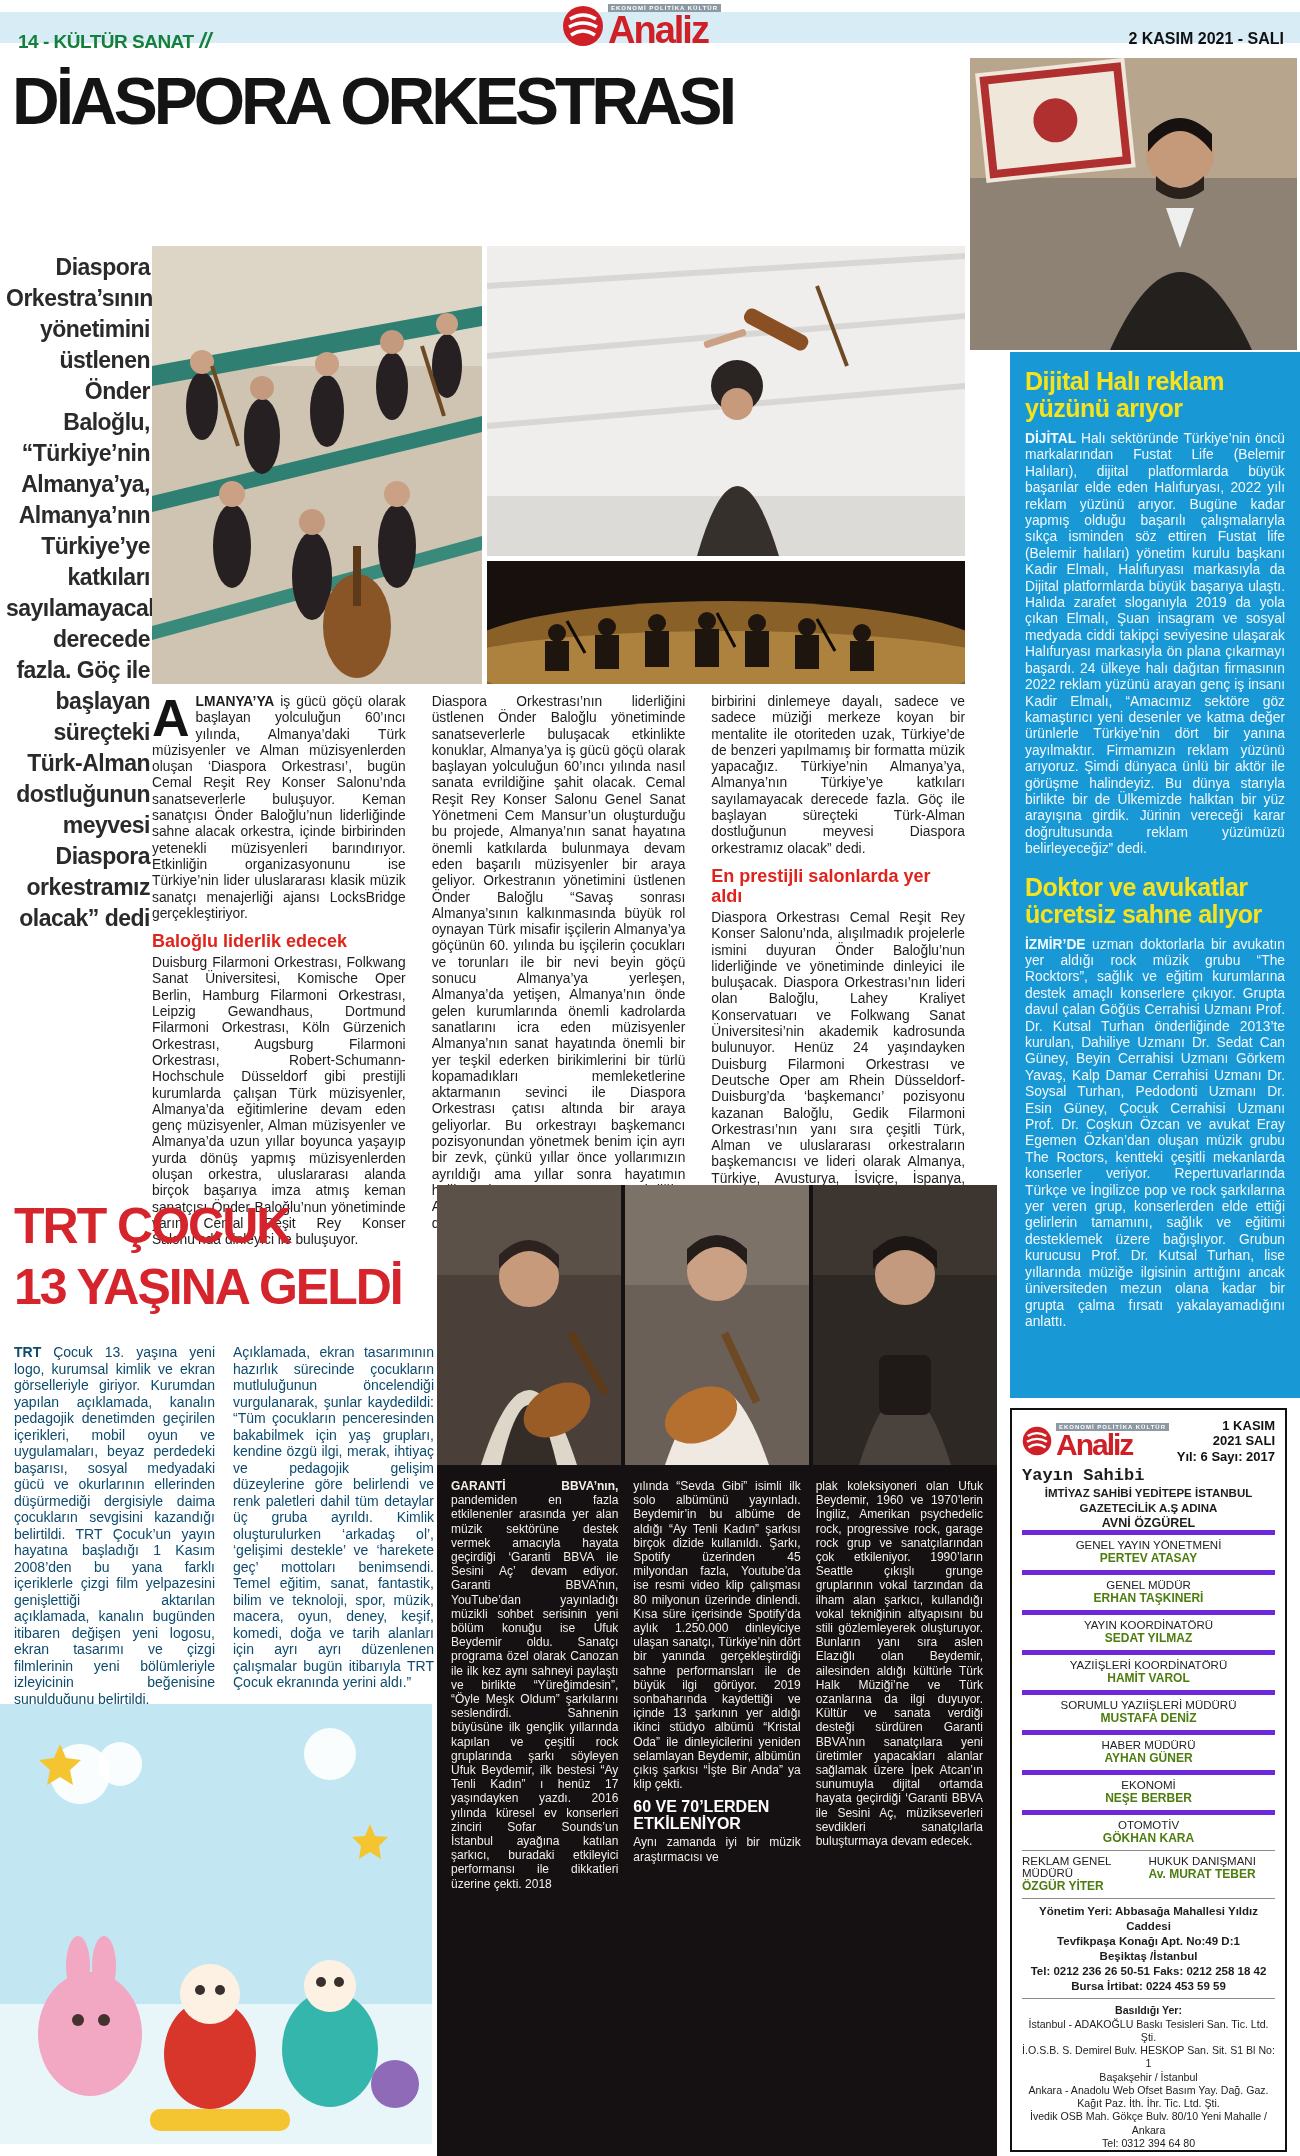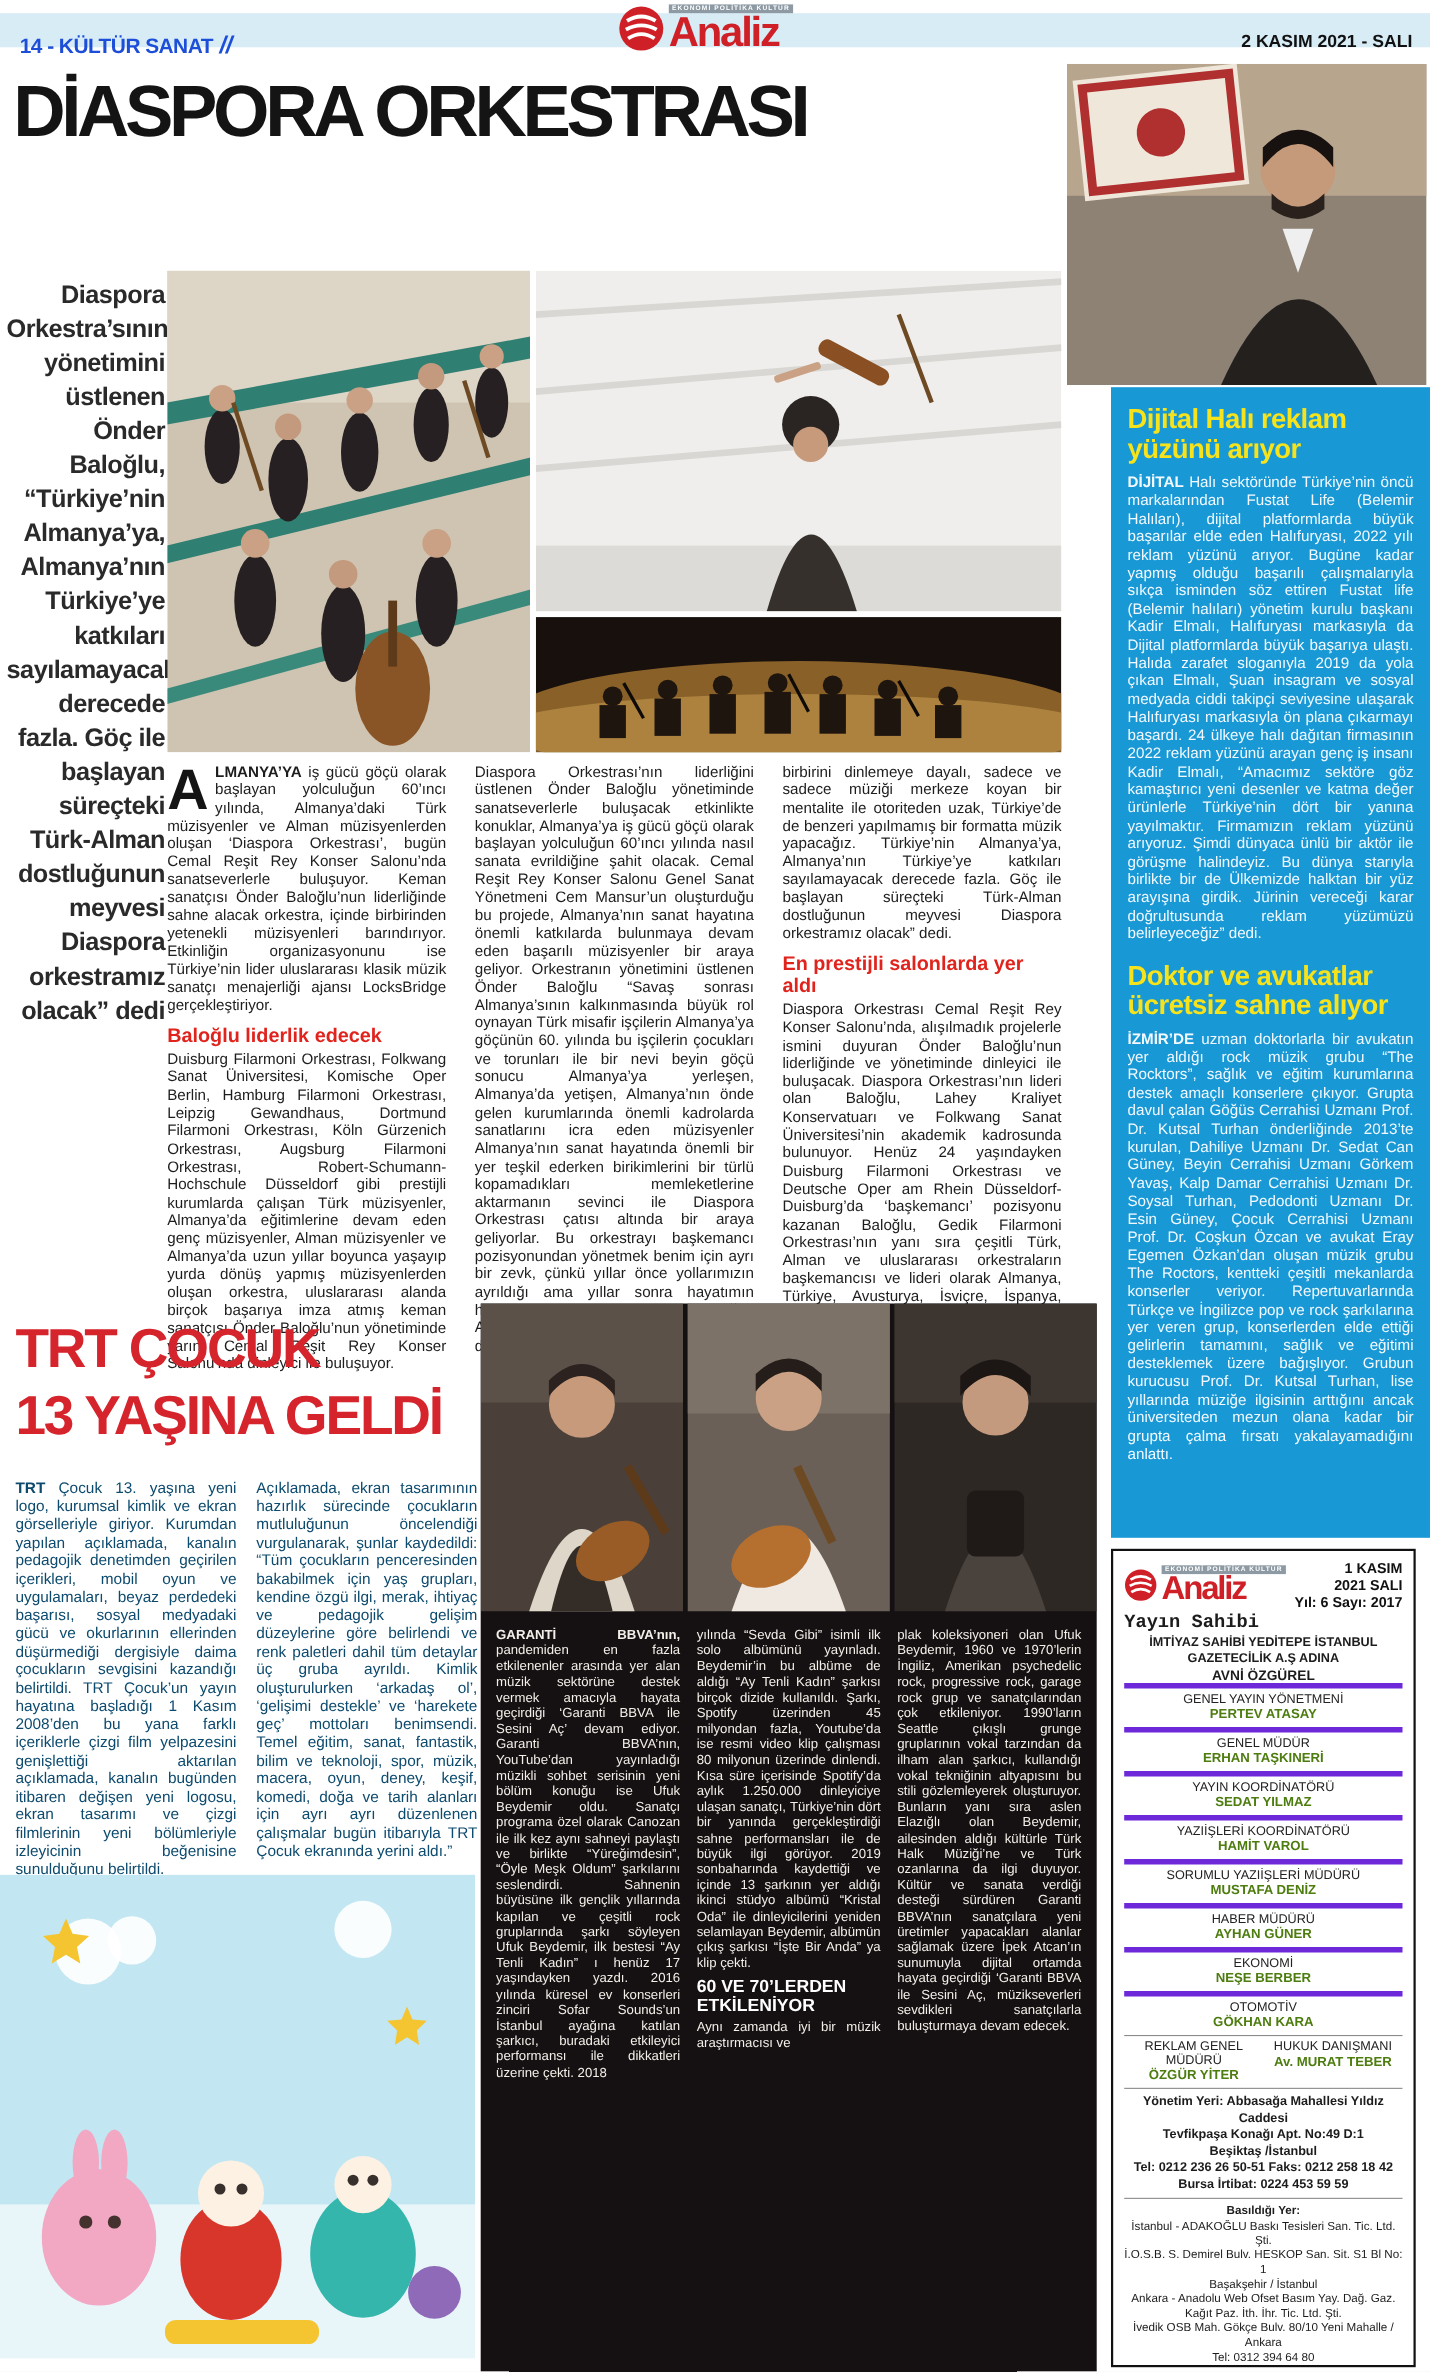--- a/index.html
+++ b/index.html
@@ -1,21 +1,21 @@
 <!DOCTYPE html>
 <html><head>
 <meta charset="utf-8">
 <style>
   * { margin:0; padding:0; box-sizing:border-box; }
   body { background:#e8e8e8; font-family:"Liberation Sans", sans-serif; }
   .page { position:relative; width:1300px; height:2156px; background:#ffffff; margin:0 auto; overflow:hidden; color:#1c1c1c; }
 
   
   .topbar { position:absolute; left:0; top:12px; width:100%; height:31px; background:#d8ecf6; }
-  .topbar-left { position:absolute; left:18px; top:16px; font-size:19px; font-weight:bold; color:#1d4ed8; letter-spacing:-0.5px; }
+  .topbar-left { position:absolute; left:18px; top:16px; font-size:19px; font-weight:bold; color:#15803d; letter-spacing:-0.5px; }
   .slashes { font-style:italic; font-weight:900; font-size:22px; margin-left:6px; }
   .topbar-right { position:absolute; right:16px; top:18px; font-size:16px; font-weight:bold; color:#111; }
 
   .logo { display:flex; align-items:center; gap:4px; }
   .logo-header { position:absolute; left:562px; top:4px; }
   .logo-txt { display:flex; flex-direction:column; }
   .logo-tagline { font-size:6px; color:#fff; background:#8d9aa4; padding:1px 3px; letter-spacing:1px; font-weight:bold; width:fit-content; }
   .logo-word { color:#d02027; font-weight:900; font-size:38px; line-height:0.95; letter-spacing:-2px; }
   .logo-word.small { font-size:30px; }
 
@@ -62,21 +62,21 @@
   .mh-head { display:flex; justify-content:space-between; align-items:center; }
   .mh-date { text-align:right; font-weight:bold; font-size:13px; line-height:1.18; color:#111; }
   .mh-owner-label { font-size:17px; font-weight:bold; margin:2px 0 1px;font-family:Liberation Mono, monospace; }
   .mh-center { text-align:center; }
   .mh-imtiyaz { font-size:11.5px; font-weight:bold; line-height:1.3; }
   .mh-owner-name { font-size:12.5px; font-weight:bold; }
   .mh-roles .mh-role { text-align:center; padding:4px 0 5px; border-top:5px solid #6d28d9; }
   .mh-role-title { font-size:11.5px; color:#222; }
   .mh-role-name { font-size:12px; font-weight:bold; color:#4d7c0f; }
   .mh-dual { display:flex; border-top:1px solid #8a8a8a; padding:4px 0 5px; }
-  .mh-dual > div { flex:1; text-align:center; }
+  .mh-dual > div { flex:1; }
   .mh-address, .mh-print { border-top:1px solid #8a8a8a; padding:5px 0; text-align:center; }
   .mh-address .mh-line { font-size:11.5px; font-weight:bold; line-height:1.3; }
   .mh-print .mh-line { font-size:10.6px; line-height:1.25; }
   .mh-print .mh-line:first-child { font-weight:bold; }
   .shortline { width:62%; margin:4px auto; border-top:1px solid #555; }
   .mh-dist { text-align:center; font-size:10.5px; color:#222; }
   .mh-disclaimer { text-align:center; font-size:9.2px; line-height:1.3; color:#222; margin:3px 2px; }
 </style>
 </head>
 <body>

